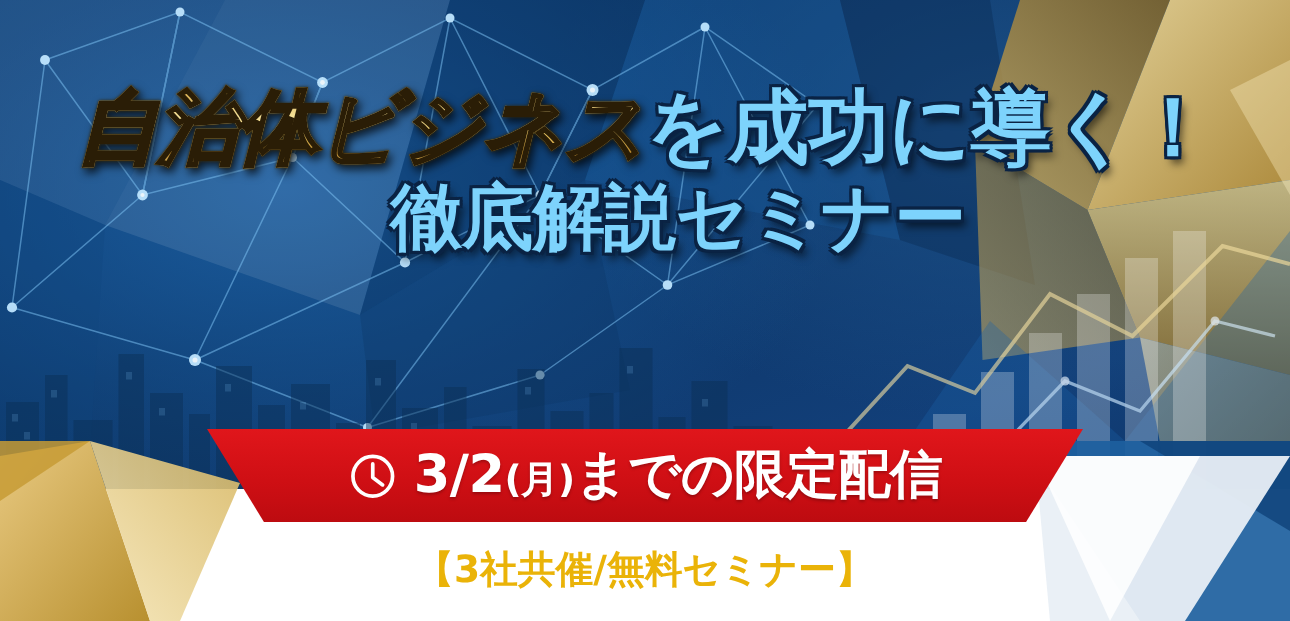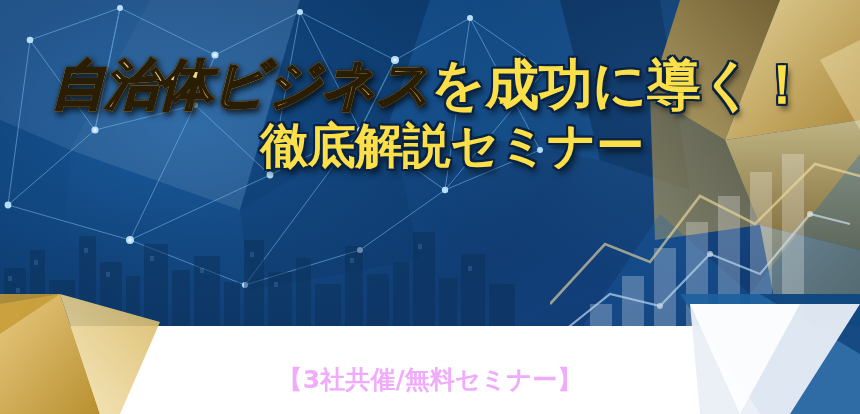--- a/index.html
+++ b/index.html
@@ -66,21 +66,21 @@
   .gold-txt{
     background:linear-gradient(180deg,#8a631f 0%,#d7ae52 14%,#f6e39b 40%,#e9c662 58%,#b7862c 78%,#f2dd96 100%);
     -webkit-background-clip:text;background-clip:text;
     -webkit-text-fill-color:transparent;color:transparent;
     filter:drop-shadow(0 0 1px #3a2a05) drop-shadow(2px 3px 3px rgba(0,0,0,.75));
     paint-order:stroke fill;
     font-style:italic;
     -webkit-text-stroke:2px #2a1d06;
   }
   .white-txt{
-    color:#fde047;
+    color:#7dd3fc;
     text-shadow:
       2px 0 0 #0a2344, -2px 0 0 #0a2344, 0 2px 0 #0a2344, 0 -2px 0 #0a2344,
       2px 2px 0 #0a2344, -2px 2px 0 #0a2344, 2px -2px 0 #0a2344, -2px -2px 0 #0a2344,
       3px 5px 6px rgba(0,0,0,.65);
   }
 
   
   .ribbon{
     position:absolute;left:138px;top:286px;width:584px;height:62px;
     background:linear-gradient(180deg,#e0161b 0%,#cf0f14 55%,#bd0b10 100%);
@@ -91,21 +91,21 @@
   .clock-ico{width:33px;height:33px;flex:0 0 auto;display:block;}
   .ribbon-txt{
     color:#fff;font-weight:900;font-size:35px;white-space:nowrap;
     letter-spacing:-.01em;line-height:1;text-shadow:0 1px 2px rgba(0,0,0,.25);
   }
   .ribbon-txt .sm{font-size:25px;}
 
   
   .foot{
     position:absolute;left:0;bottom:18px;width:100%;
-    text-align:center;color:#f0abfc;
+    text-align:center;color:#eab308;
     font-weight:900;font-size:25px;letter-spacing:.005em;
   }
 </style>
 </head>
 <body>
 
 <div class="banner">
 
   <div class="bg-base"></div>
 
@@ -260,16 +260,25 @@
     <polygon points="690,10 800,10 740,120" fill="#ffffff" opacity="0.85"></polygon>
   </svg>
 
   <div class="headline">
     <div class="line line1">
       <span class="gold-txt">自治体ビジネス</span><span class="white-txt">を成功に導く！</span>
     </div>
     <div class="line line3 white-txt">徹底解説セミナー</div>
   </div>
 
+  <div class="ribbon">
+    <svg class="clock-ico" viewBox="0 0 40 40">
+      <circle cx="20" cy="20" r="16" fill="none" stroke="#ffffff" stroke-width="3"></circle>
+      <path d="M20 10 L20 21 L28 27" fill="none" stroke="#ffffff" stroke-width="3" stroke-linecap="round" stroke-linejoin="round"></path>
+    </svg>
+    <div class="ribbon-txt">
+      <span>3/2</span><span class="sm">(月)</span><span>までの限定配信</span>
+    </div>
+  </div>
 
   <div class="foot">【3社共催/無料セミナー】</div>
 
 </div>
 
 </body></html>

